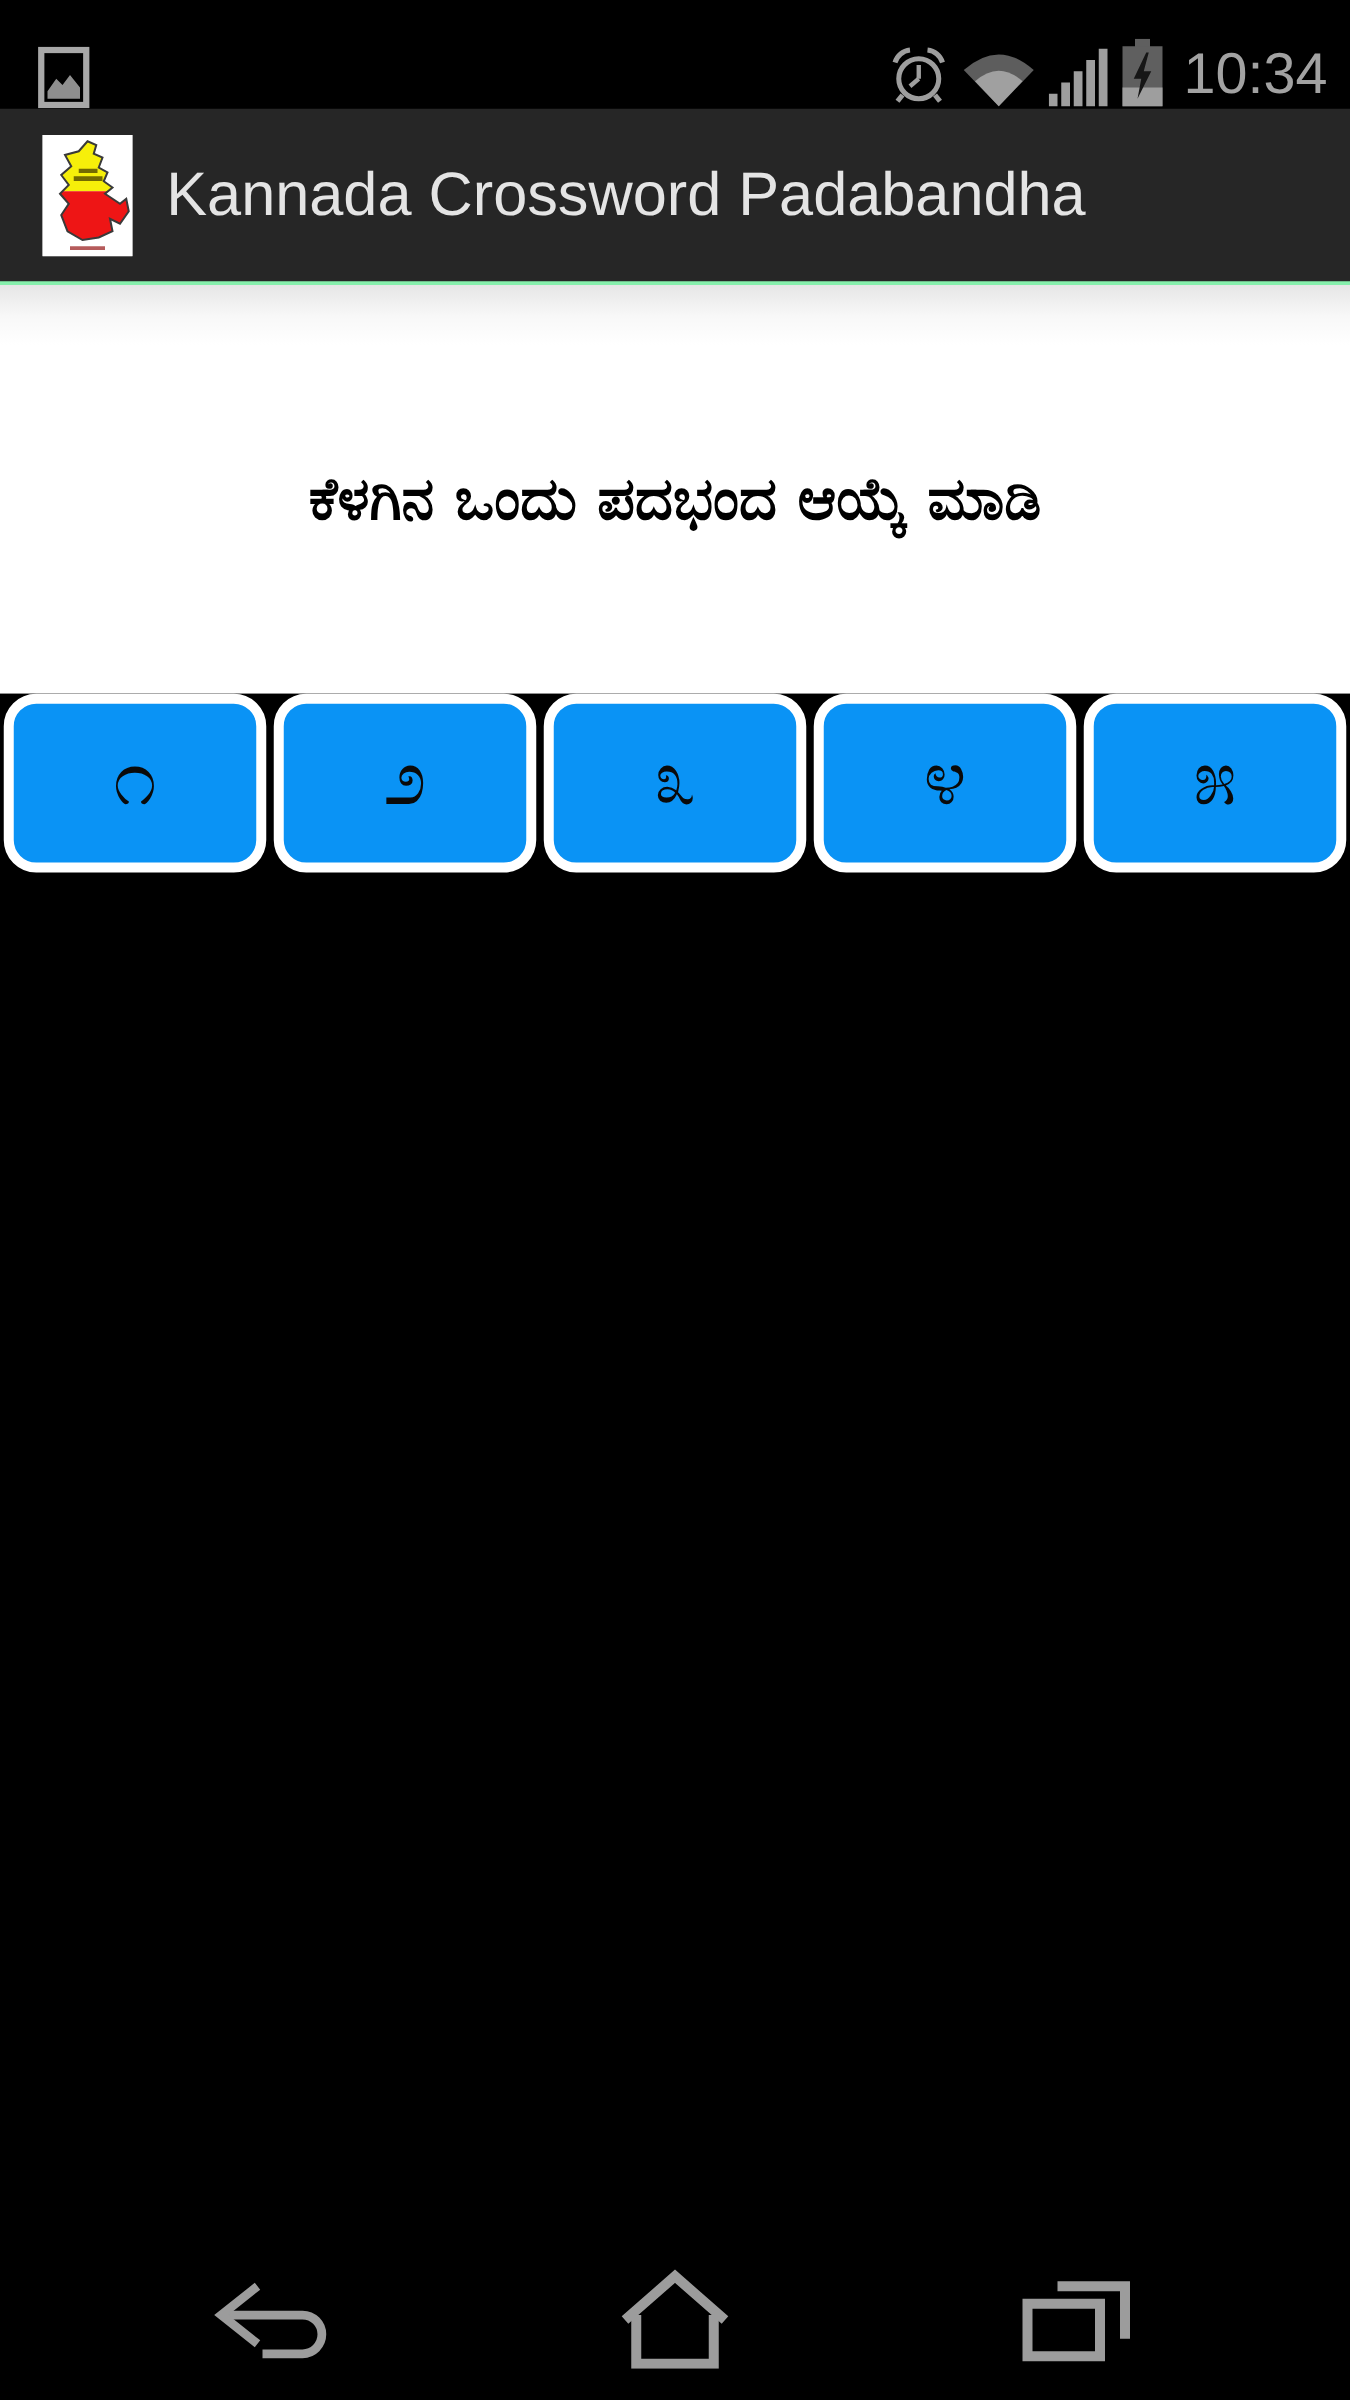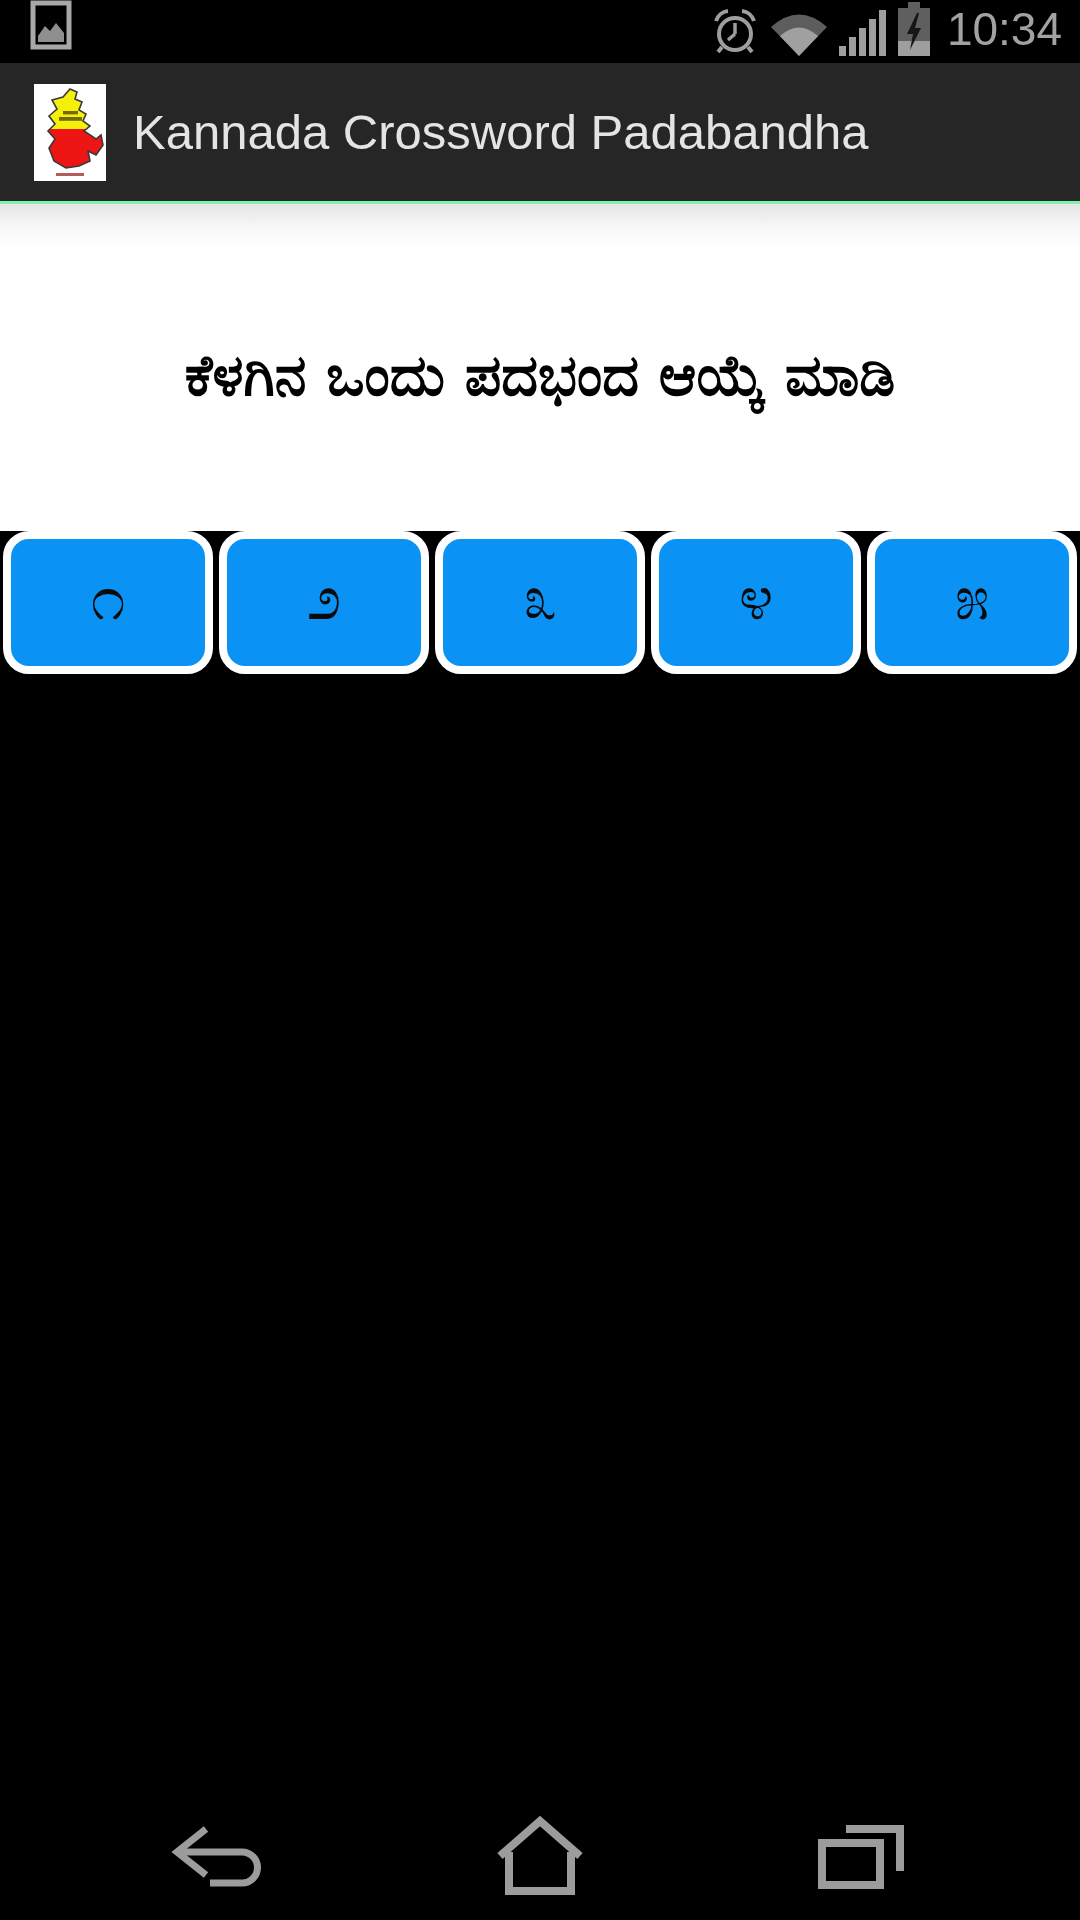--- a/index.html
+++ b/index.html
@@ -1,21 +1,21 @@
 <!DOCTYPE html>
 <html><head>
 <meta charset="utf-8">
 <style>
   * { margin:0; padding:0; box-sizing:border-box; }
   html,body { width:1080px; height:1920px; background:#000; overflow:hidden; }
   body { font-family:"Liberation Sans", sans-serif; display:flex; flex-direction:column; }
 
   
   .statusbar {
-    height:63px; background:#000; display:flex; align-items:flex-start;
+    height:87px; background:#000; display:flex; align-items:flex-end;
     padding:0 18px 0 30px; flex:0 0 auto;
   }
   .sb-left { display:flex; align-items:center; }
   .sb-spacer { flex:1; }
   .sb-right { display:flex; align-items:flex-end; gap:9px; }
   .sb-time {
     color:#a2a2a2; font-size:46px; line-height:58px; margin-left:6px;
     letter-spacing:0px; font-family:"Liberation Sans", sans-serif;
   }
 
@@ -32,21 +32,21 @@
     font-weight:400;
   }
 
   
   .content {
     height:327px; flex:0 0 auto;
     background:linear-gradient(to bottom, #e6e6e6 0px, #f8f8f8 25px, #ffffff 48px);
     display:flex; align-items:center; justify-content:center;
   }
   .instruction {
-    color:#000; font-size:57px; font-weight:bold; 
+    color:#000; font-size:47px; font-weight:bold; 
     padding:0 40px; margin-top:16px;
     font-family:"DejaVu Sans","Liberation Sans",sans-serif;
   }
 
   
   .board { flex:1 1 auto; background:#000; display:flex; flex-direction:column; }
   .puzzle-row {
     display:flex; gap:6px; padding:0 3px; flex:0 0 auto;
   }
   .puzzle-btn {

